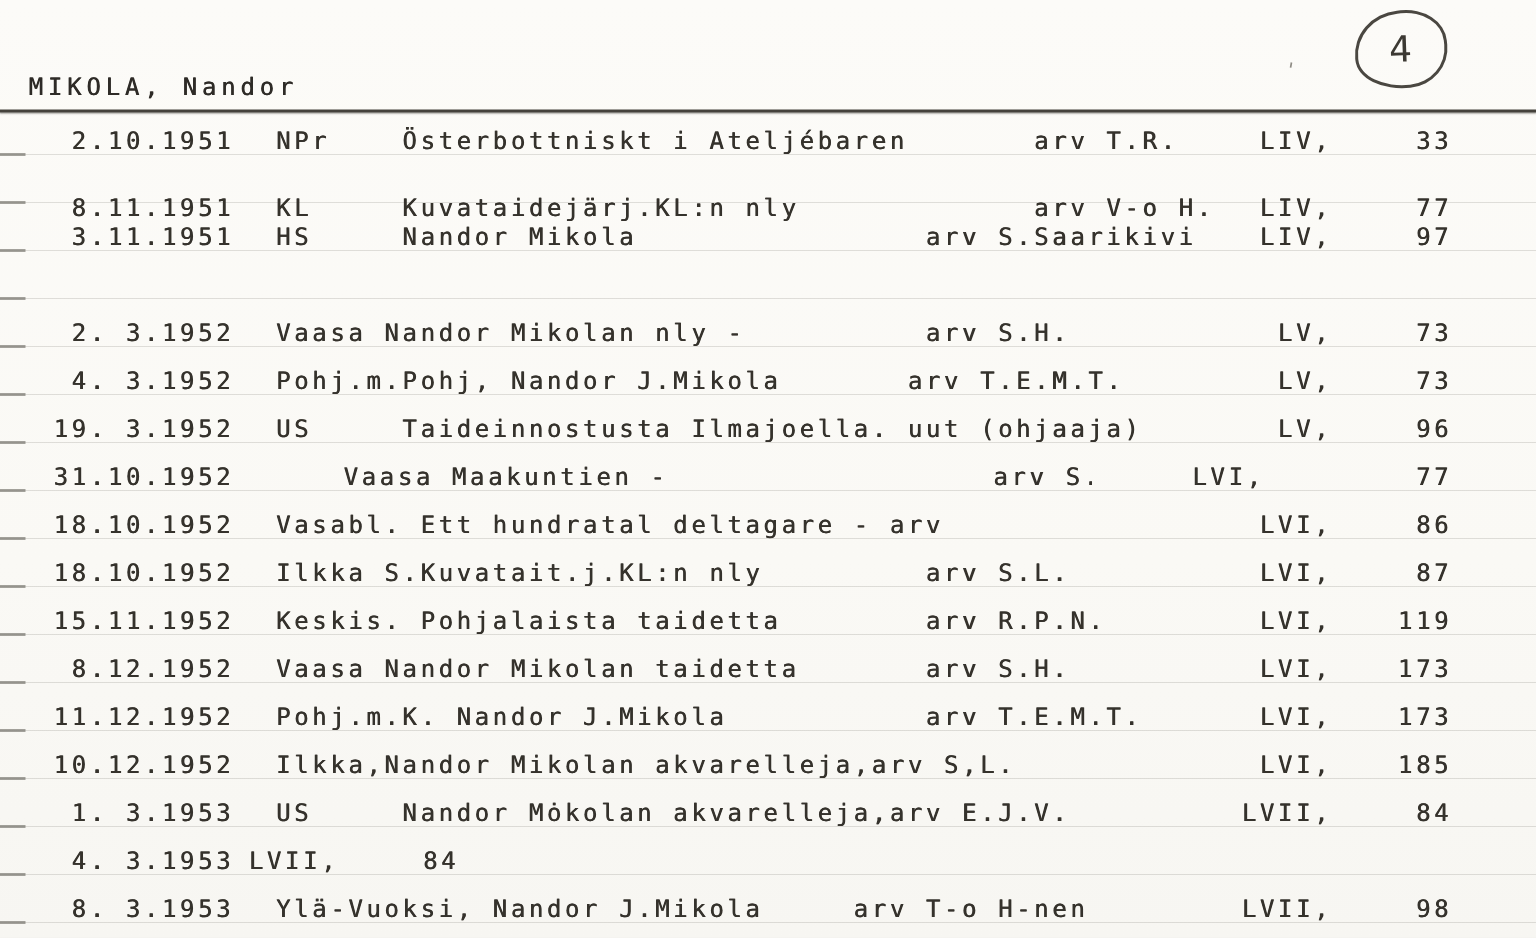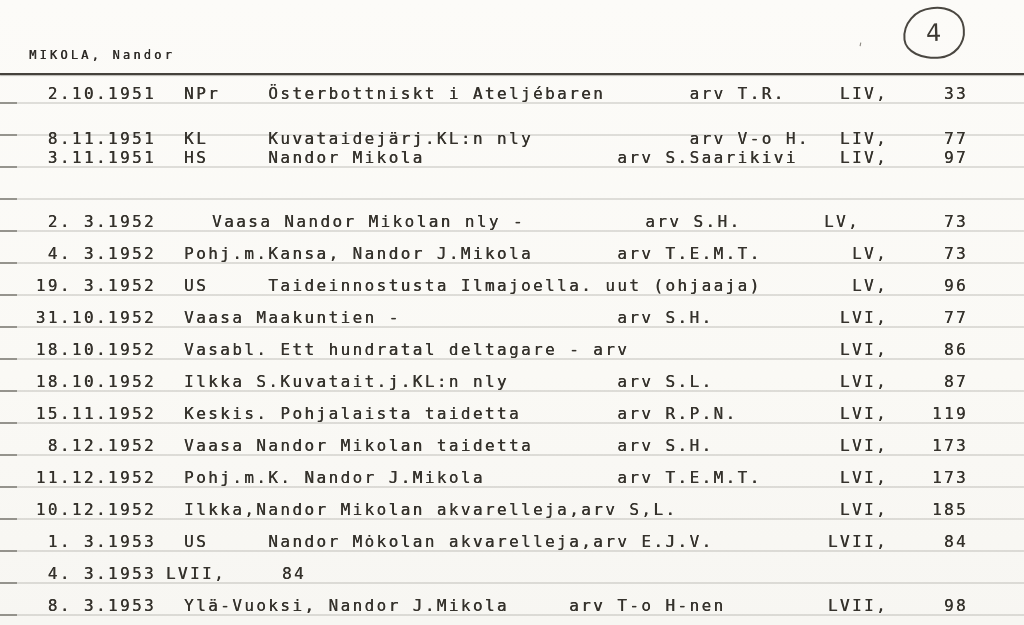--- a/index.html
+++ b/index.html
@@ -17,23 +17,23 @@
     position: relative;
     width: 1024px;
     height: 625px;
     background: linear-gradient(180deg, #fcfbf8 0%, #faf9f5 60%, #f7f6f2 100%);
     color: #34312c;
     overflow: hidden;
   }
   
   .header-title {
     position: absolute;
-    left: 13px;
+    left: 3px;
     top: 48px;
-    font-size: 12px;
+    font-size: 16px;
     letter-spacing: 3.2px;
     color: #2e2b27;
     text-shadow: 0.4px 0 0 currentColor;
     white-space: pre;
     padding-left: 16px;
   }
   .header-rule {
     position: absolute;
     left: 0;
     top: 73px;
@@ -185,39 +185,39 @@
       <div class="cell-body">KL     Kuvataidejärj.KL:n nly             arv V-o H.</div>
       <div class="cell-volume">LIV,</div>
       <div class="cell-page">77</div>
     </div>
       <div class="row" style="top: 148px;">
       <div class="cell-date">3.11.1951</div>
       <div class="cell-body">HS     Nandor Mikola                arv S.Saarikivi</div>
       <div class="cell-volume">LIV,</div>
       <div class="cell-page">97</div>
     </div>
-      <div class="row" style="top: 212px; gap: 28px;">
+      <div class="row" style="top: 212px;">
       <div class="cell-date">2. 3.1952</div>
       <div class="cell-body">Vaasa Nandor Mikolan nly -          arv S.H.</div>
       <div class="cell-volume">LV,</div>
       <div class="cell-page">73</div>
     </div>
       <div class="row" style="top: 244px;">
       <div class="cell-date">4. 3.1952</div>
-      <div class="cell-body">Pohj.m.Kansa, Nandor J.Mikola       arv T.E.M.T.</div>
+      <div class="cell-body">Pohj.m.Pohj, Nandor J.Mikola       arv T.E.M.T.</div>
       <div class="cell-volume">LV,</div>
       <div class="cell-page">73</div>
     </div>
       <div class="row" style="top: 276px;">
       <div class="cell-date">19. 3.1952</div>
       <div class="cell-body">US     Taideinnostusta Ilmajoella. uut (ohjaaja)</div>
       <div class="cell-volume">LV,</div>
       <div class="cell-page">96</div>
     </div>
-      <div class="row" style="top: 308px;">
+      <div class="row" style="top: 308px; gap: 45px;">
       <div class="cell-date">31.10.1952</div>
       <div class="cell-body">Vaasa Maakuntien -                  arv S.H.</div>
       <div class="cell-volume">LVI,</div>
       <div class="cell-page">77</div>
     </div>
       <div class="row" style="top: 340px;">
       <div class="cell-date">18.10.1952</div>
       <div class="cell-body">Vasabl. Ett hundratal deltagare - arv</div>
       <div class="cell-volume">LVI,</div>
       <div class="cell-page">86</div>

